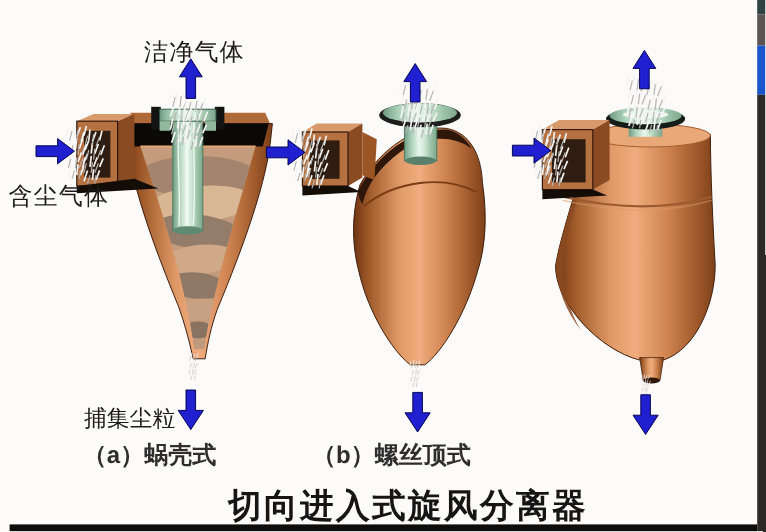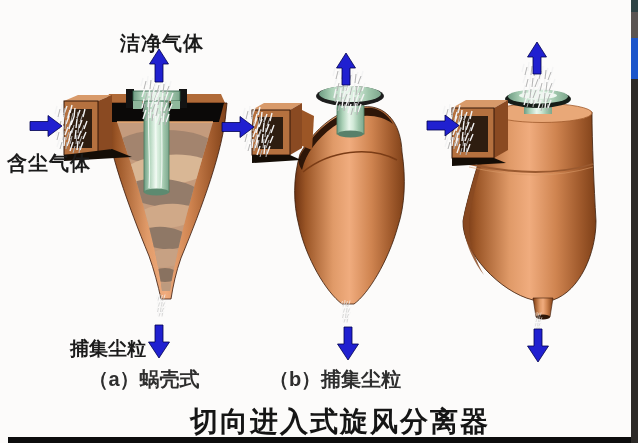--- a/index.html
+++ b/index.html
@@ -1,23 +1,23 @@
 <!DOCTYPE html>
 <html style="--background: #fcfbfa; --text: #1b1b1b; --caption_text: #2e2e2e; --title_text: #151515; --arrow_blue: #2020d0; --copper_body: #dd9160; --copper_shadow: #6e3312; --outlet_tube_teal: #bcdfc8; --gas_spray_white: #f2f2f2; --bottom_bar: #0d0d0d; --scrollbar_top_teal: #2f4345; --scrollbar_gray: #5a5452; --scrollbar_thumb: #1b55cb; --scrollbar_track: #2c2927;"><head>
 <meta charset="utf-8">
 <style>
   html,body{margin:0;padding:0;background:#ffffff;}
   .frame{position:relative;width:638px;height:443px;background:var(--background,#fcfbfa);overflow:hidden;}
   .frame svg{position:absolute;left:0;top:0;}
-  .txt{position:absolute;font-family:"Liberation Sans",sans-serif;font-weight:bold;
+  .txt{position:absolute;font-family:"Liberation Sans",sans-serif;font-weight:normal;
        color:var(--text,#1b1b1b);white-space:nowrap;}
   .label-clean{left:120px;top:30px;font-size:20px;letter-spacing:1px;}
   .label-dusty{left:7px;top:150px;font-size:20px;letter-spacing:1px;}
   .label-captured{left:70px;top:336px;font-size:19px;}
-  .caption{position:absolute;top:366px;width:150px;text-align:center;font-size:20px;
+  .caption{position:absolute;top:366px;width:150px;font-size:20px;
        font-weight:bold;font-family:"Liberation Sans",sans-serif;white-space:nowrap;
        color:var(--caption_text,#2e2e2e);}
   .caption-a{left:69px;} .caption-b{left:260px;} .caption-c{left:455px;}
   .title{position:absolute;left:170px;top:403px;width:340px;text-align:center;font-size:28px;
        font-weight:bold;font-family:"DejaVu Serif",serif;letter-spacing:2px;
        color:var(--title_text,#151515);white-space:nowrap;}
   .bottom-bar{position:absolute;left:8px;top:437px;width:623px;height:6px;
        background:var(--bottom_bar,#0d0d0d);}
   .edge-strip{position:absolute;right:0;top:0;width:7px;height:443px;}
   .seg{width:100%;}
@@ -150,21 +150,21 @@
       <polygon points="155,325 163,325 163,342 169.5,342 159,358 148.5,342 155,342"></polygon>
       <polygon points="344,327 352,327 352,344 358.5,344 348,360 337.5,344 344,344"></polygon>
       <polygon points="534,329 542,329 542,346 548.5,346 538,362 527.5,346 534,346"></polygon>
     </g>
   </svg>
 
   <div class="txt label-clean">洁净气体</div>
   <div class="txt label-captured">捕集尘粒</div>
   <div class="txt label-dusty">含尘气体</div>
   <div class="caption caption-a">（a）蜗壳式</div>
-  <div class="caption caption-b">（b）捕集尘粒</div>
+  <div class="caption caption-b">（b）螺丝顶式</div>
   <div class="title">切向进入式旋风分离器</div>
 
   <div class="bottom-bar"></div>
   <div class="edge-strip">
     <div class="seg seg-top"></div>
     <div class="seg seg-gray"></div>
     <div class="seg seg-thumb"></div>
     <div class="seg seg-track"></div>
   </div>
 </div>

